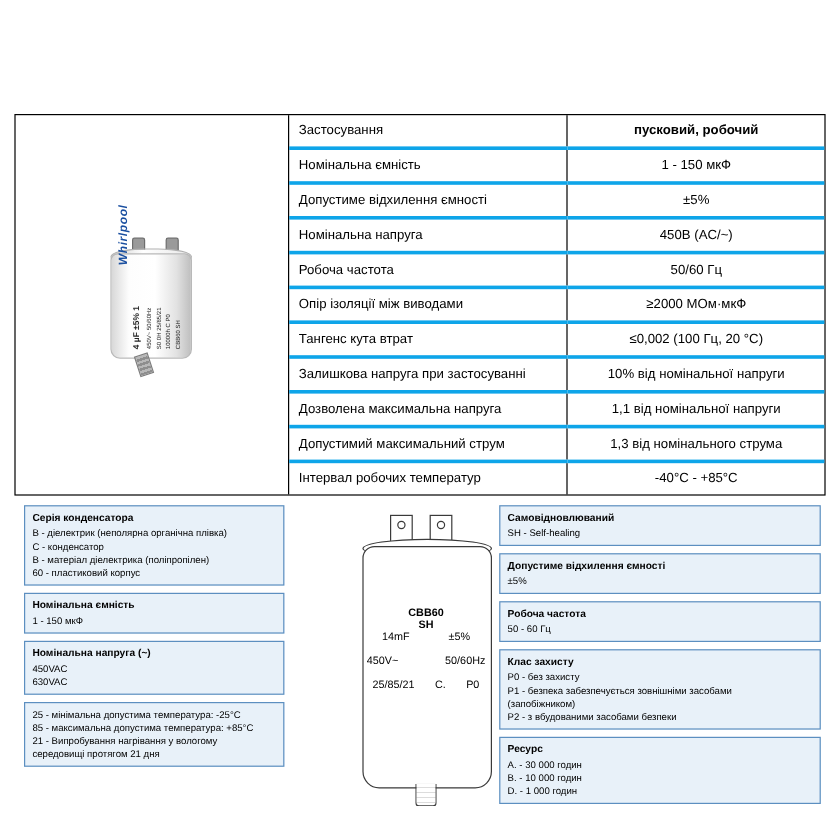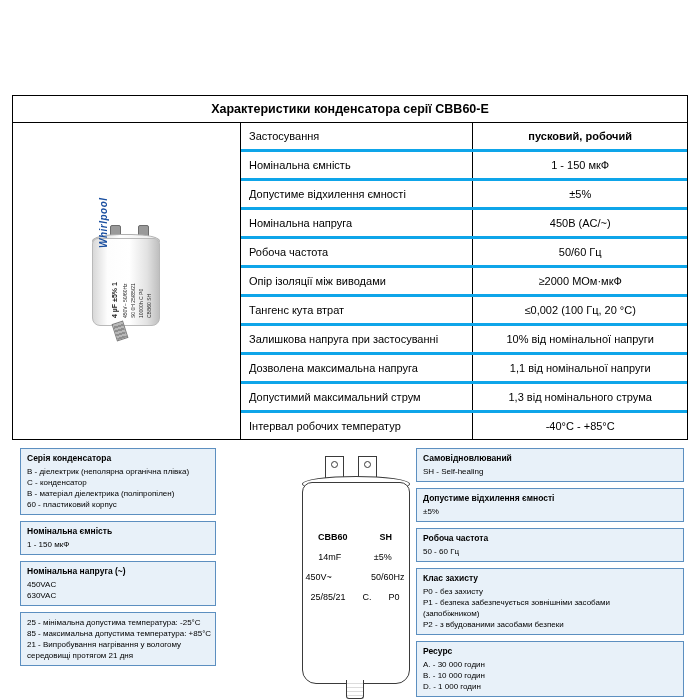--- a/index.html
+++ b/index.html
@@ -150,21 +150,21 @@
   
   .bottom {
     position: relative;
     margin-top: 8px;
     height: 270px;
   }
   .col-left {
     position: absolute;
     left: 8px;
     top: 0;
-    width: 196px;
+    width: 217px;
   }
   .col-right {
     position: absolute;
     right: 4px;
     top: 0;
     width: 268px;
   }
   .info-box {
     border: 1px solid #5c8fc0;
     background: #e8f1f9;
@@ -238,32 +238,31 @@
     border-radius: 0 0 3px 3px;
   }
   .diagram .txt {
     position: absolute;
     font-size: 9px;
     text-align: center;
     width: 106px;
     left: 22px;
   }
   .diagram .t-row { display: flex; justify-content: space-around; }
-  .diagram .t1 { top: 78px; font-weight: bold; }
+  .diagram .t1 { top: 78px; font-weight: bold; flex-direction: column; }
   .diagram .t2 { top: 98px; }
   .diagram .t3 { top: 118px; gap: 32px; }
   .diagram .t4 { top: 138px; }
 </style>
 </head>
 <body>
 
 <div class="page">
 
   <div class="top-block">
-    <div class="top-title">Характеристики конденсатора серії CBB60-E</div>
     <div class="top-body">
       <div class="cap-photo-cell">
         <div class="photo">
           <div class="term t1"></div>
           <div class="term t2"></div>
           <div class="top-rim"></div>
           <div class="body"></div>
           <div class="stud"></div>
           <div class="brand">Whirlpool</div>
           <div class="lbl lbl1">4 µF ±5% 1</div>

